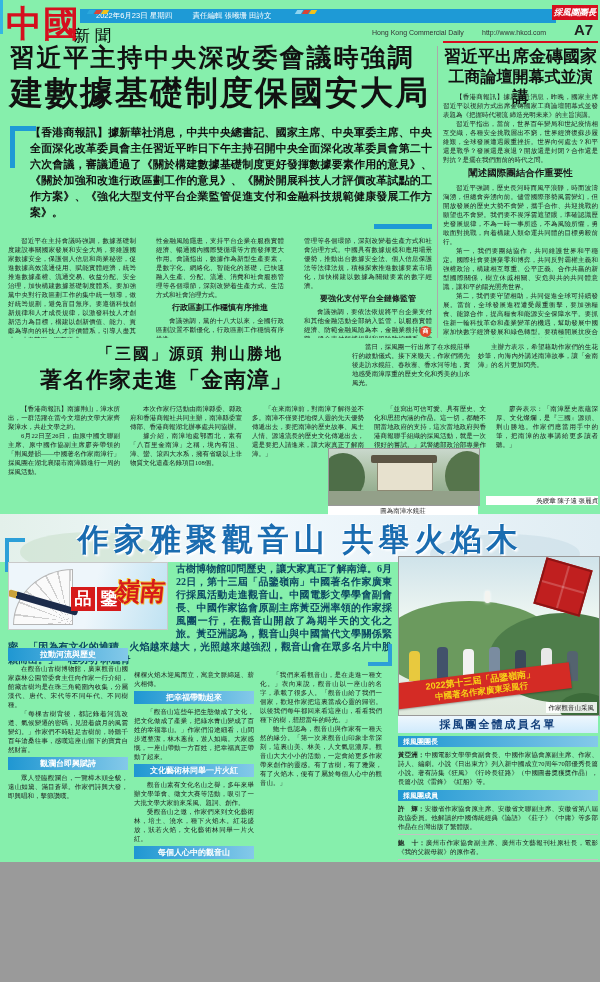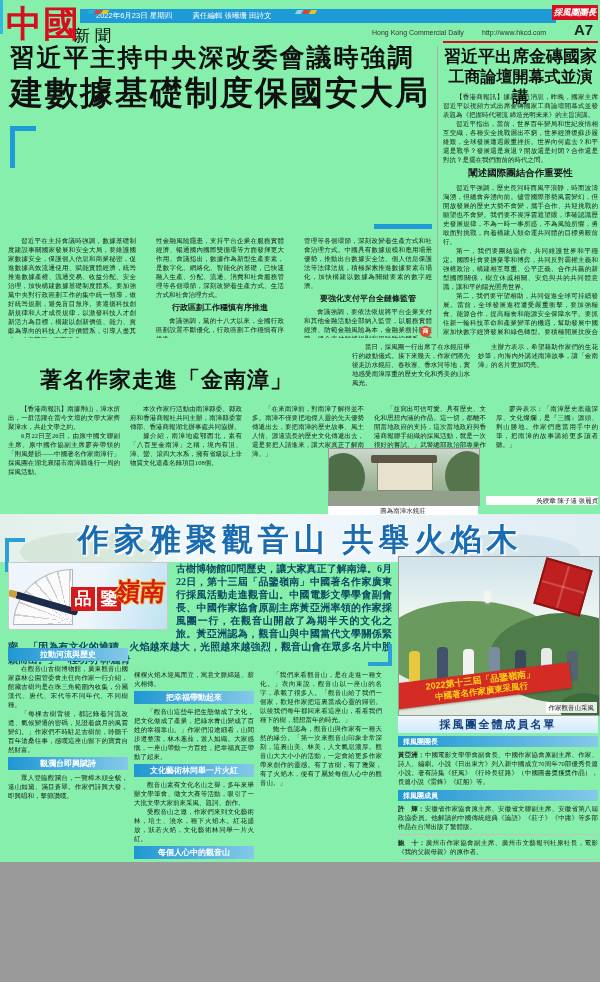--- a/index.html
+++ b/index.html
@@ -33,20 +33,21 @@
   <div class="a sans" style="left:552px;top:5px;width:46px;height:15px;background:#d50f1e;color:#fff;font-size:8.5px;font-weight:bold;text-align:center;line-height:15px;font-style:italic">採風團團長</div>
   <div class="a sans" style="left:372px;top:29px;font-size:7px;color:#333">Hong Kong Commercial Daily</div>
   <div class="a sans" style="left:482px;top:29px;font-size:7px;color:#333">http://www.hkcd.com</div>
   <div class="a sans" style="left:574px;top:21px;font-size:15px;font-weight:900;color:#222">A7</div>
 
   <div class="a" style="left:0;top:44px;width:424px;text-align:center;font-size:25px;line-height:28px;font-weight:700;letter-spacing:2px">習近平主持中央深改委會議時強調</div>
   <div class="a" style="left:8px;top:74px;width:424px;text-align:center;font-size:33px;line-height:38px;font-weight:900;letter-spacing:2px">建數據基礎制度保國安大局</div>
 
   <div class="a" style="left:10px;top:126px;width:5px;height:42px;background:#1e9ad6"></div>
   <div class="a" style="left:10px;top:126px;width:26px;height:5px;background:#1e9ad6"></div>
+  <div class="a" style="left:30px;top:124px;width:402px;height:96px;font-size:11px;line-height:16px;font-weight:bold;text-align:justify;overflow:hidden">【香港商報訊】據新華社消息，中共中央總書記、國家主席、中央軍委主席、中央全面深化改革委員會主任習近平昨日下午主持召開中央全面深化改革委員會第二十六次會議，審議通過了《關於構建數據基礎制度更好發揮數據要素作用的意見》、《關於加強和改進行政區劃工作的意見》、《關於開展科技人才評價改革試點的工作方案》、《強化大型支付平台企業監管促進支付和金融科技規範健康發展工作方案》。</div>
   <div class="a" style="left:374px;top:224px;width:58px;height:5px;background:#1e9ad6"></div>
 
   <div class="a col" style="left:8px;top:236px;width:128px;height:102px">
     <p>習近平在主持會議時強調，數據基礎制度建設事關國家發展和安全大局，要維護國家數據安全，保護個人信息和商業秘密，促進數據高效流通使用、賦能實體經濟，統籌推進數據產權、流通交易、收益分配、安全治理，加快構建數據基礎制度體系。要加強黨中央對行政區劃工作的集中統一領導，做好統籌規劃，避免盲目無序。要遵循科技創新規律和人才成長規律，以激發科技人才創新活力為目標，構建以創新價值、能力、貢獻為導向的科技人才評價體系，引導人盡其才、才盡其用、用有所成。</p>
   </div>
   <div class="a col" style="left:304px;top:236px;width:128px;height:102px">
     <p style="text-indent:0">管理等各個環節，深刻改變着生產方式和社會治理方式。中國具有數據規模和應用場景優勢，推動出台數據安全法、個人信息保護法等法律法規，積極探索推進數據要素市場化，加快構建以數據為關鍵要素的數字經濟。</p>
     <div class="shd">要強化支付平台全鏈條監管</div>
     <p>會議強調，要依法依規將平台企業支付和其他金融活動全部納入監管，以服務實體經濟、防範金融風險為本，金融業務持牌經營，健全支付領域規則和風險防控體系，強化事前事中事後全鏈條監管。要壓實各有關部門監管責任，健全央地協同監管格局，強化功能監管、穿透式監管、持續監管，加強監管協作和聯合執法，保持線上線下監管一致性，依法堅決查處非法金融活動。</p>
   </div>
@@ -67,20 +68,21 @@
   <div class="a col" style="left:443px;top:92px;width:155px;height:246px">
     <p>【香港商報訊】據新華社消息，昨晚，國家主席習近平以視頻方式出席金磚國家工商論壇開幕式並發表題為《把握時代潮流 締造光明未來》的主旨演講。</p>
     <p>習近平指出，當前，世界百年變局和世紀疫情相互交織，各種安全挑戰層出不窮，世界經濟復蘇步履維艱，全球發展遭遇嚴重挫折。世界向何處去？和平還是戰爭？發展還是衰退？開放還是封閉？合作還是對抗？是擺在我們面前的時代之問。</p>
     <div class="shd" style="font-size:9.5px;margin:4px 0">闡述國際團結合作重要性</div>
     <p>習近平強調，歷史長河時而風平浪靜，時而波濤洶湧，但總會奔湧向前。儘管國際形勢風雲變幻，但開放發展的歷史大勢不會變，攜手合作、共迎挑戰的願望也不會變。我們要不畏浮雲遮望眼，準確認識歷史發展規律，不為一時一事所惑，不為風險所懼，勇敢面對挑戰，向着構建人類命運共同體的目標勇毅前行。</p>
     <p>第一，我們要團結協作，共同維護世界和平穩定。國際社會要摒棄零和博弈，共同反對霸權主義和強權政治，構建相互尊重、公平正義、合作共贏的新型國際關係，樹立休戚相關、安危與共的共同體意識，讓和平的陽光照亮世界。</p>
     <p>第二，我們要守望相助，共同促進全球可持續發展。當前，全球發展進程遭受嚴重衝擊，要加強糧食、能源合作，提高糧食和能源安全保障水平。要抓住新一輪科技革命和產業變革的機遇，幫助發展中國家加快數字經濟發展和綠色轉型。要積極開展抗疫合作，向發展中國家提供更多抗疫藥物，爭取早日戰勝疫情。</p>
 
   </div>
 
+  <div class="a" style="left:40px;top:344px;width:300px;text-align:center;font-size:16px;line-height:20px;font-weight:700;letter-spacing:2px">「三國」源頭 荆山勝地</div>
   <div class="a" style="left:40px;top:366px;width:300px;text-align:left;font-size:22px;line-height:28px;font-weight:900;letter-spacing:1px">著名作家走進「金南漳」</div>
 
   <div class="a col" style="left:352px;top:342px;width:118px;height:56px">
     <p>當日，採風團一行出席了在水鏡莊舉行的啟動儀式。接下來幾天，作家們將先後走訪水鏡莊、春秋寨、香水河等地，實地感受南漳厚重的歷史文化和秀美的山水風光。</p>
   </div>
   <div class="a col" style="left:478px;top:342px;width:120px;height:56px">
     <p>主辦方表示，希望藉助作家們的生花妙筆，向海內外講述南漳故事，讓「金南漳」的名片更加閃亮。</p>
   </div>
 
   <div class="a col" style="left:8px;top:404px;width:112px;height:102px">

